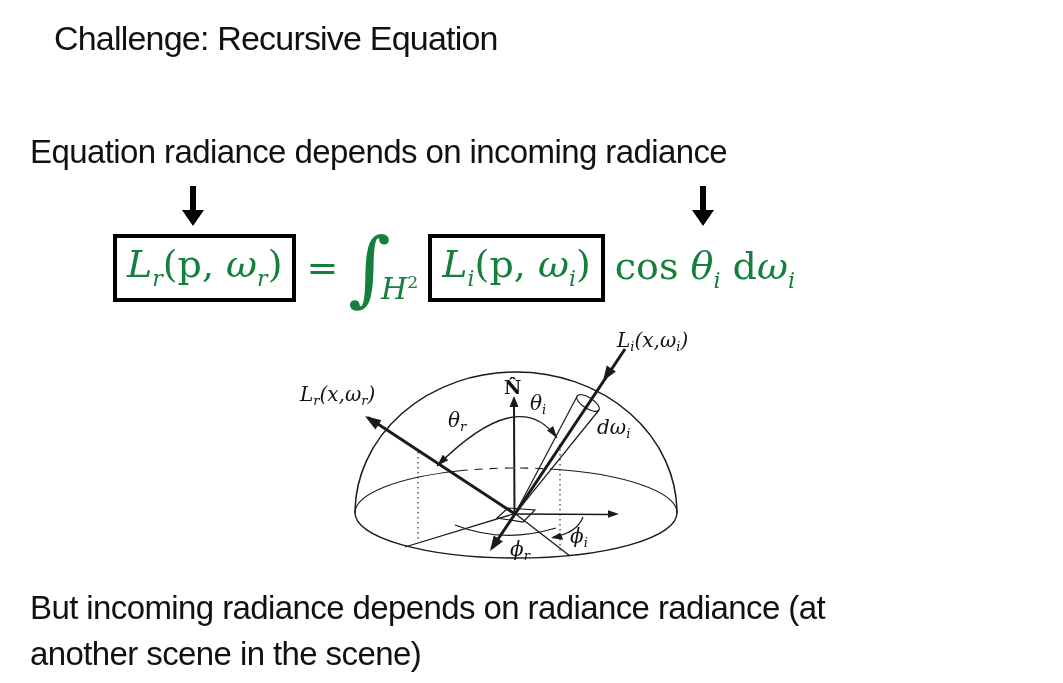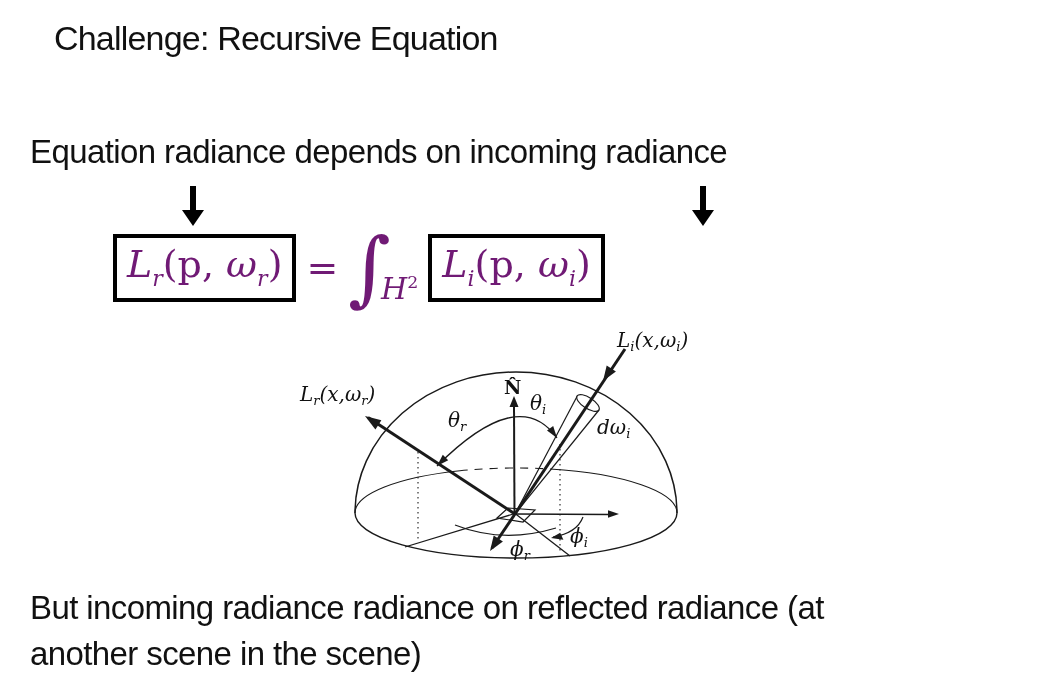--- a/index.html
+++ b/index.html
@@ -21,21 +21,21 @@
   .footer{left:30px;top:585px;}
   
   .anno-arrow{width:0;height:0;}
   .arrow-shaft{position:absolute;width:6px;background:#000;}
   .arrow-head{position:absolute;width:0;height:0;
     border-left:11px solid transparent;border-right:11px solid transparent;
     border-top:16px solid #000;}
   
   .equation{
     left:113px;top:222px;height:92px;display:flex;align-items:center;gap:10px;
-    font-family:"DejaVu Serif","DejaVu Sans",serif;font-size:38px;color:#701a75;
+    font-family:"DejaVu Serif","DejaVu Sans",serif;font-size:38px;color:#15803d;
     white-space:pre;
   }
   .equation .it, .equation sub, .equation sup{font-style:italic;}
   .equation .up{font-style:normal;}
   .equation sub{font-size:0.58em;}
   .equation sup{font-size:0.58em;}
   .ebox{
     border:4.5px solid #000;padding:5px 10px 8px 10px;display:inline-block;
     line-height:1.15;
   }
@@ -65,20 +65,21 @@
 <div class="abs anno-arrow">
   <div class="arrow-shaft" style="left:700px;top:186px;height:25px;"></div>
   <div class="arrow-head" style="left:692px;top:210px;"></div>
 </div>
 
 <div class="abs equation">
   <span class="ebox"><span class="it">L</span><sub>r</sub><span class="up">(</span><span class="up">p</span><span class="up">, </span><span class="it">ω</span><sub>r</sub><span class="up">)</span></span>
   <span class="eq-sign">=</span>
   <span class="int-wrap"><span class="int-sign">∫</span><span class="int-domain"><span class="it">H</span><sup class="up">2</sup></span></span>
   <span class="ebox"><span class="it">L</span><sub>i</sub><span class="up">(</span><span class="up">p</span><span class="up">, </span><span class="it">ω</span><sub>i</sub><span class="up">)</span></span>
+  <span><span class="cos-up">cos </span><span class="it">θ</span><sub>i</sub><span class="cos-up"> d</span><span class="it">ω</span><sub>i</sub></span>
 </div>
 
 <svg class="abs" style="left:280px;top:325px;" width="420" height="255" viewBox="280 325 420 255">
   <g fill="none" stroke="#1a1a1a">
 
     <path d="M355,513 A161,141 0 0 1 677,513" stroke-width="1.5"></path>
 
     <path d="M355,513 A161,45 0 0 0 677,513" stroke-width="1.4"></path>
 
     <path d="M355,513 A161,45 0 0 1 460,470.8" stroke-width="1.1"></path>
@@ -124,15 +125,15 @@
   <text class="figlabel" x="300" y="401"><tspan>L</tspan><tspan class="fsub" dy="4">r</tspan><tspan class="fmain" dy="-4">(x,ω</tspan><tspan class="fsub" dy="4">r</tspan><tspan class="fmain" dy="-4">)</tspan></text>
   <text class="fignormal" x="504" y="394">N̂</text>
   <text class="figlabel" x="448" y="427"><tspan>θ</tspan><tspan class="fsub" dy="4">r</tspan></text>
   <text class="figlabel" x="530" y="410"><tspan>θ</tspan><tspan class="fsub" dy="4">i</tspan></text>
   <text class="figlabel" x="597" y="434"><tspan>dω</tspan><tspan class="fsub" dy="4">i</tspan></text>
   <text class="figlabel" x="510" y="556"><tspan>ϕ</tspan><tspan class="fsub" dy="4">r</tspan></text>
   <text class="figlabel" x="570" y="543"><tspan>ϕ</tspan><tspan class="fsub" dy="4">i</tspan></text>
 </svg>
 
 <div class="abs body-text footer">
-  <div>But incoming radiance radiance on reflected radiance (at</div>
+  <div>But incoming radiance depends on radiance radiance (at</div>
   <div>another scene in the scene)</div>
 </div>
 
 </body></html>

